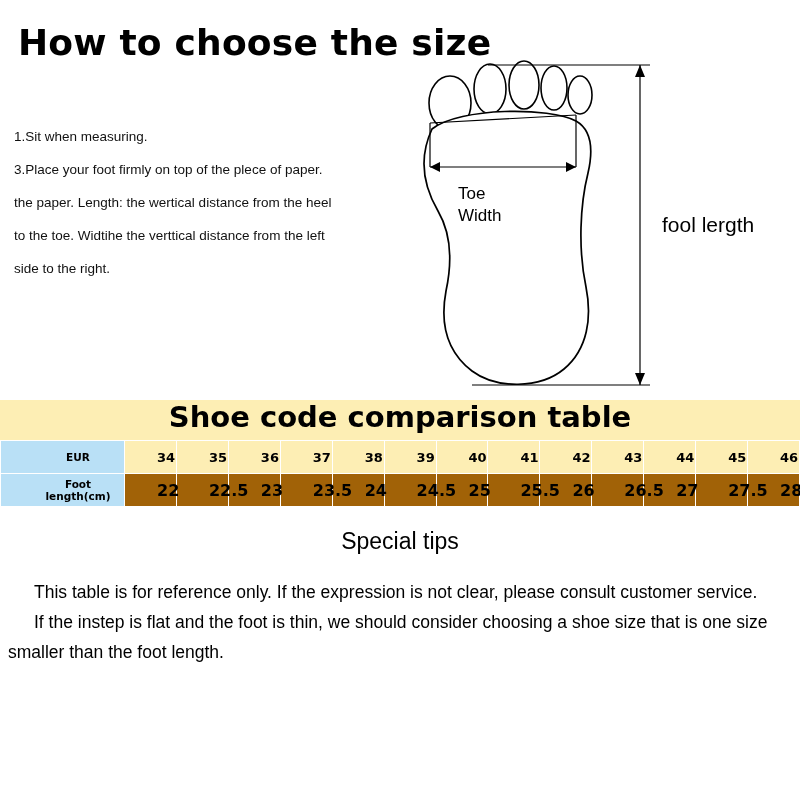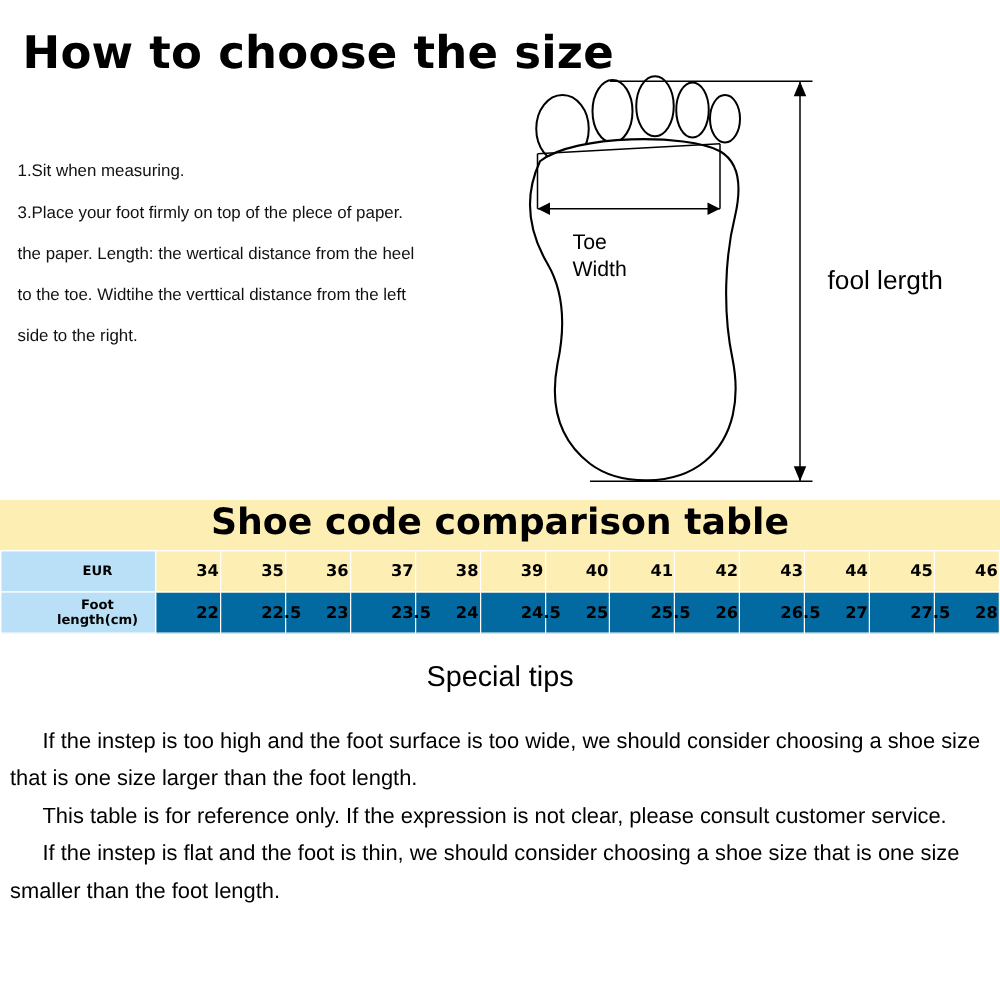--- a/index.html
+++ b/index.html
@@ -119,22 +119,22 @@
     font-size: 10.5px;
     width: 90px;
     height: 30px;
   }
   tr.row-eur td.val-cell {
     background: #fdeeb4;
     font-size: 13px;
     height: 30px;
   }
   tr.row-len td.val-cell {
-    background: #0369a1;
-    font-size: 13px;
+    background: #a16207;
+    font-size: 16px;
     height: 30px;
   }
 
   
   .tips {
     position: absolute;
     left: 0;
     top: 528px;
     width: 800px;
   }
@@ -240,18 +240,17 @@
         <td class="val-cell">27</td>
         <td class="val-cell">27.5</td>
         <td class="val-cell">28</td>
       </tr>
     </tbody>
       </table>
   </div>
 
   <div class="tips">
     <div class="tips-title">Special tips</div>
-    <div class="tips-para">If the instep is too high and the foot surface is too wide, we should consider choosing a shoe size that is one size larger than the foot length.</div>
     <div class="tips-para">This table is for reference only. If the expression is not clear, please consult customer service.</div>
     <div class="tips-para">If the instep is flat and the foot is thin, we should consider choosing a shoe size that is one size smaller than the foot length.</div>
   </div>
 
 </div>
 
 </body></html>

